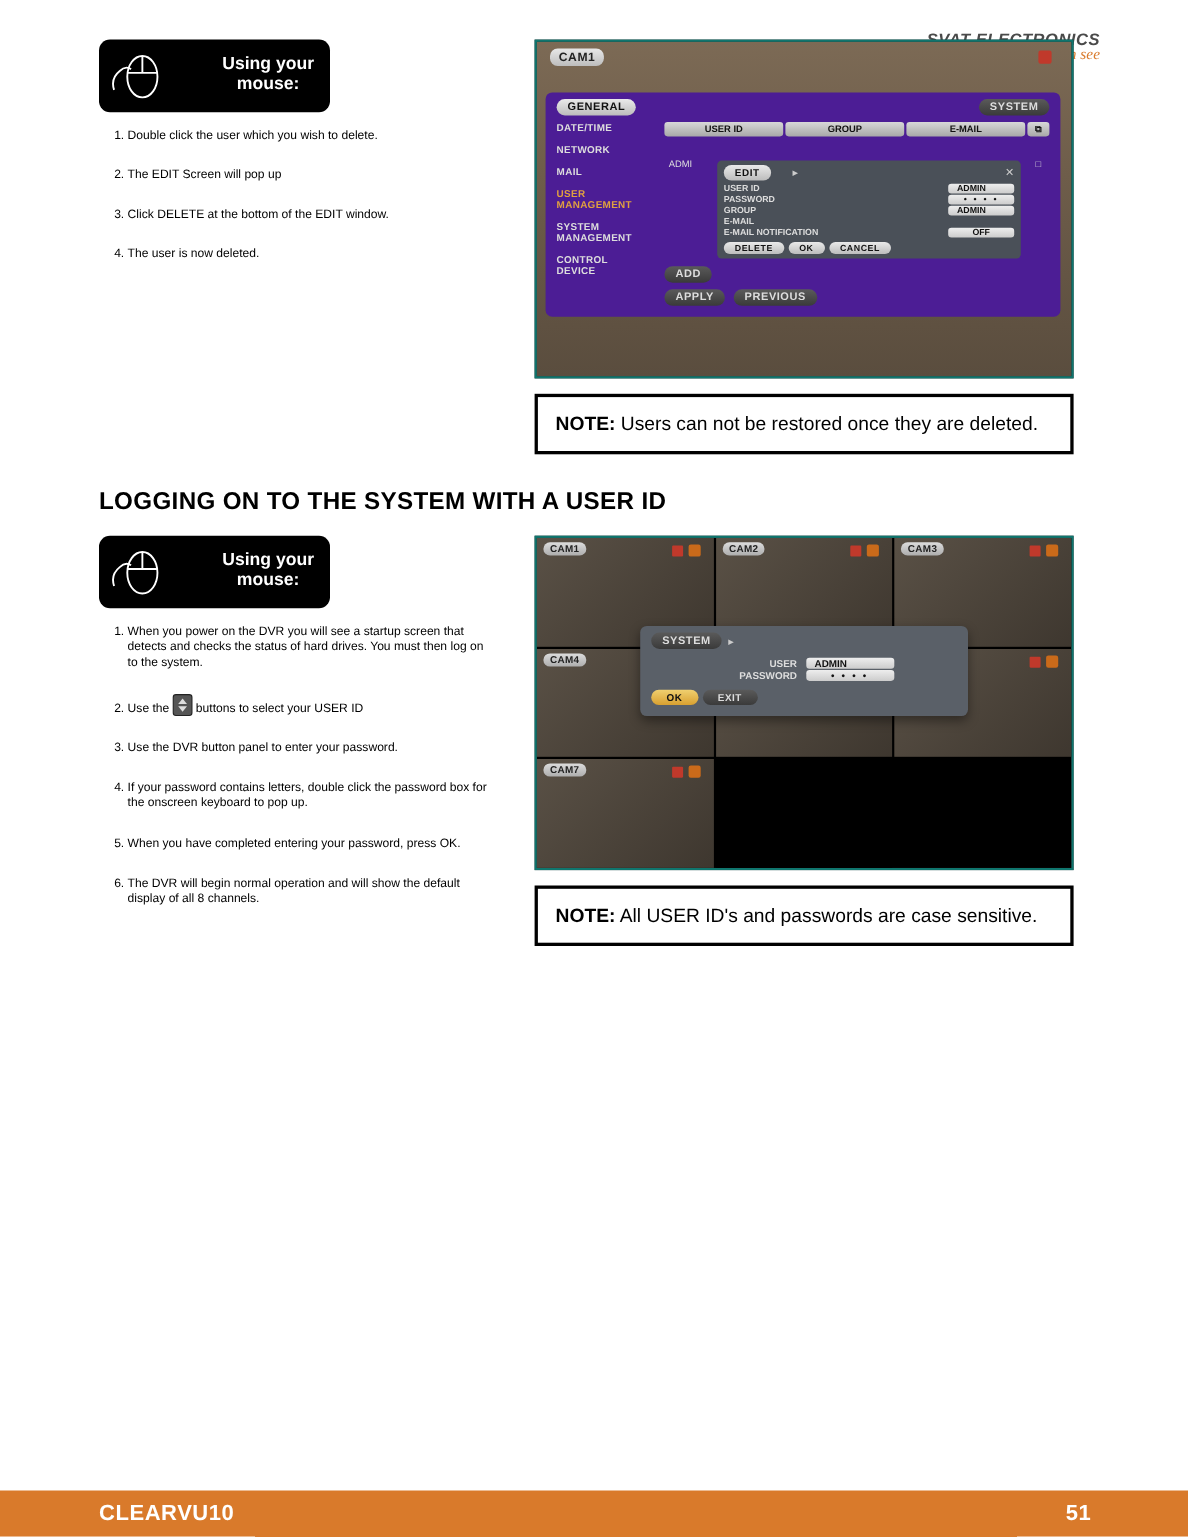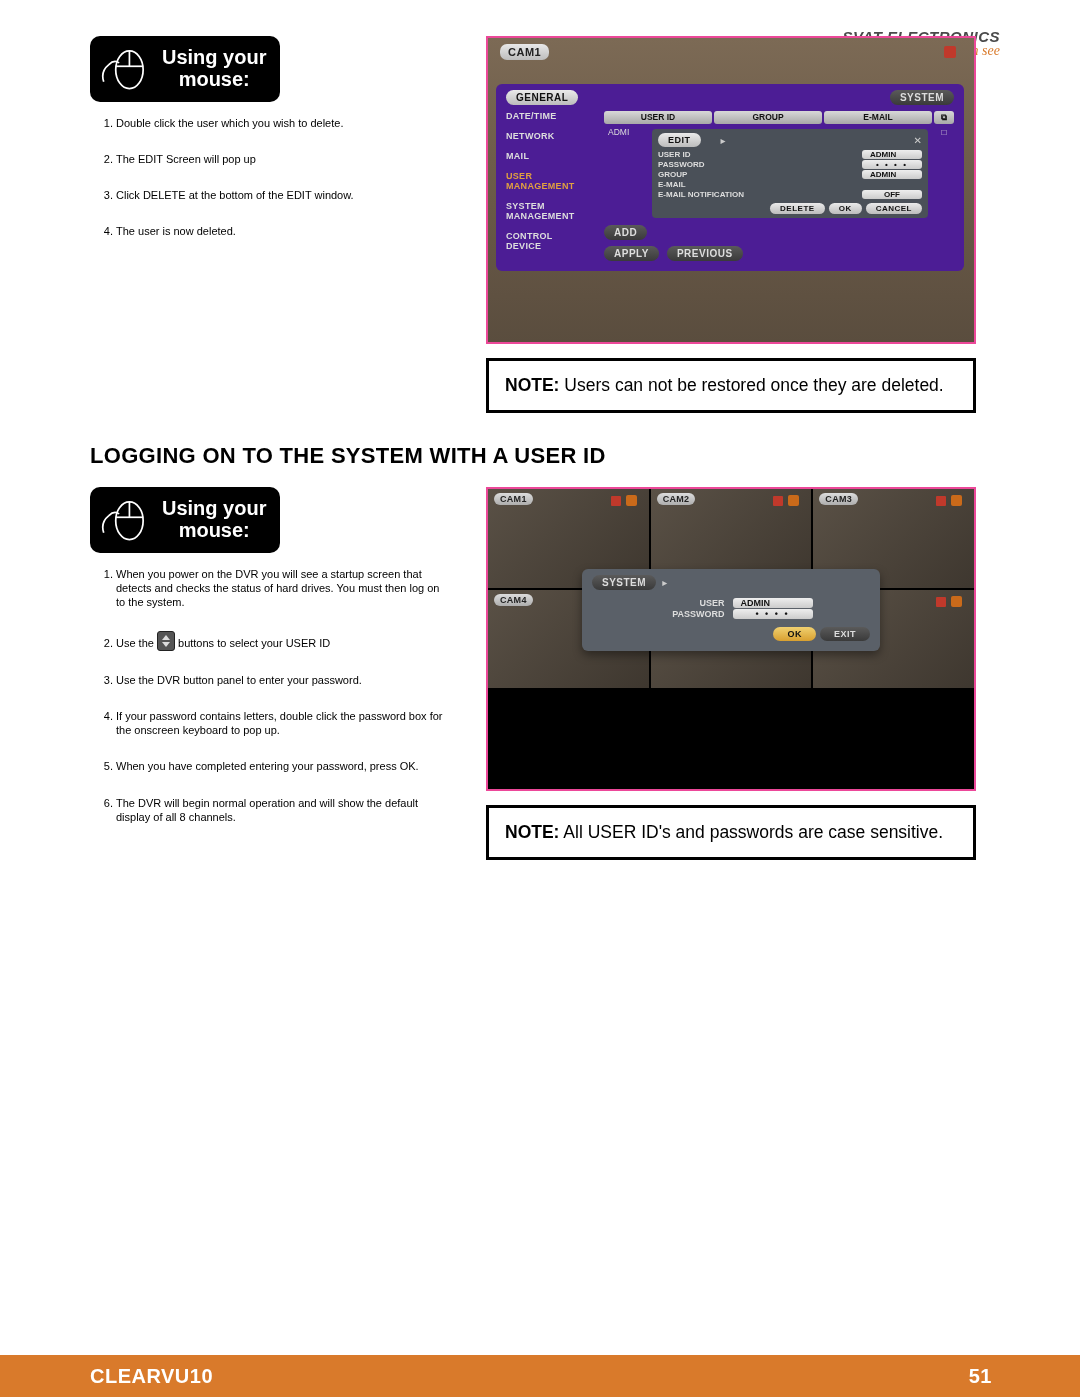--- a/index.html
+++ b/index.html
@@ -52,24 +52,25 @@
     color: #fff;
     border-radius: 10px;
     padding: 8px 14px 10px 10px;
     display: inline-flex;
     align-items: center;
     gap: 10px;
     margin-bottom: 14px;
   }
   .mouse-callout svg { width: 52px; height: 48px; flex-shrink:0; }
   .mouse-callout-text {
-    font-size: 20px;
+    font-size: 16px;
     font-weight: 600;
     line-height: 1.1;
     text-align: center;
+    margin-left: 40px;
   }
   ol.steps {
     list-style: decimal;
     padding-left: 26px;
     font-size: 11px;
     line-height: 1.28;
   }
   ol.steps > li { margin-bottom: 22px; font-weight: 400; }
   .inline-stepper {
     display:inline-block;
@@ -82,21 +83,21 @@
   .inline-stepper:before, .inline-stepper:after{
     content:""; position:absolute; left:4px; right:4px;
     border-left:4px solid transparent; border-right:4px solid transparent;
   }
   .inline-stepper:before{ top:3px; border-bottom:5px solid #ddd; }
   .inline-stepper:after{ bottom:3px; border-top:5px solid #ddd; }
 
   
   .dvr-frame {
     background: #2b2b2b;
-    border: 2px solid #ec4899;
+    border: 2px solid #0f766e;
     width: 490px;
     position: relative;
     overflow: hidden;
   }
   .dvr1 { height: 308px; }
   .dvr1-bg {
     position:absolute; inset:0;
     background: linear-gradient(#7c6a55, #6e5d4a 40%, #5a4d3e);
   }
   .cam-label {
@@ -118,31 +119,31 @@
   .pill-dark{background:linear-gradient(#5a5a5a,#3a3a3a);color:#ddd;}
   .dvr-body{display:flex;gap:8px;}
   .dvr-side{width:90px;display:flex;flex-direction:column;gap:10px;font-size:9px;}
   .dvr-side .side-item{color:#ddd;font-weight:bold;letter-spacing:0.3px;}
   .dvr-side .side-item.active{color:#e0a040;}
   .dvr-main{flex:1;}
   .tbl-head{display:flex;gap:2px;margin-bottom:2px;}
   .tbl-head .th{flex:1;background:linear-gradient(#d8d8d8,#a8a8a8);color:#111;font-size:8.5px;font-weight:bold;text-align:center;padding:1px 4px;border-radius:3px;}
   .tbl-head .th.narrow{flex:0 0 20px;}
   .tbl-row{display:flex;gap:2px;}
-  .tbl-row .td{flex:1;color:#ddd;font-size:8.5px;text-align:center;padding:1px 4px;}
+  .tbl-row .td{flex:1;color:#ddd;font-size:8.5px;text-align:center;padding:1px 4px;margin-top:17px;}
   .edit-sub{background:#4a5058;border-radius:4px;margin-top:2px;padding:4px 6px;}
   .edit-sub-head{display:flex;gap:20px;align-items:center;margin-bottom:3px;}
   .edit-sub-head .pill{font-size:9px;}
   .arrow-r{color:#ccc;font-size:10px;}
   .x-btn{color:#ccc;font-size:10px;}
   .kv{display:flex;justify-content:space-between;align-items:center;margin:1px 0;font-size:8px;}
   .kv .k{color:#ddd;font-weight:bold;}
   .kv .v{background:linear-gradient(#eee,#ccc);color:#111;padding:0 8px;border-radius:3px;min-width:60px;text-align:left;font-weight:bold;}
   .kv .v.dots{letter-spacing:2px;text-align:center;}
-  .btn-row{display:flex;gap:4px;justify-content:flex-end;margin-top:4px;}
+  .btn-row{display:flex;gap:4px;justify-content:flex-start;margin-top:4px;}
   .btn-row .pill{font-size:8px;padding:1px 10px;}
   .apply-row{display:flex;gap:8px;margin-top:6px;}
 
   .note-box {
     border: 3px solid #000;
     padding: 14px 16px;
     font-size: 17.5px;
     margin-top: 14px;
     width: 490px;
   }
@@ -333,20 +334,25 @@
           <div class="cam-cell">
               <div class="cam-tag">CAM4</div>
               <div class="rec"></div>
               <div class="c-ic"></div>
             </div>
           <div class="cam-cell"></div>
           <div class="cam-cell">
               <div class="rec"></div>
               <div class="c-ic"></div>
             </div>
+          <div class="cam-cell">
+              <div class="cam-tag">CAM7</div>
+              <div class="rec"></div>
+              <div class="c-ic"></div>
+            </div>
           <div class="cam-cell black"></div>
         </div>
         <div class="login-pop">
           <div class="head">
             <span class="pill pill-dark">SYSTEM</span>
             <span class="arrow-r">▸</span>
           </div>
           <div class="kv">
               <span class="k">USER</span>
               <span class="v">ADMIN</span>

